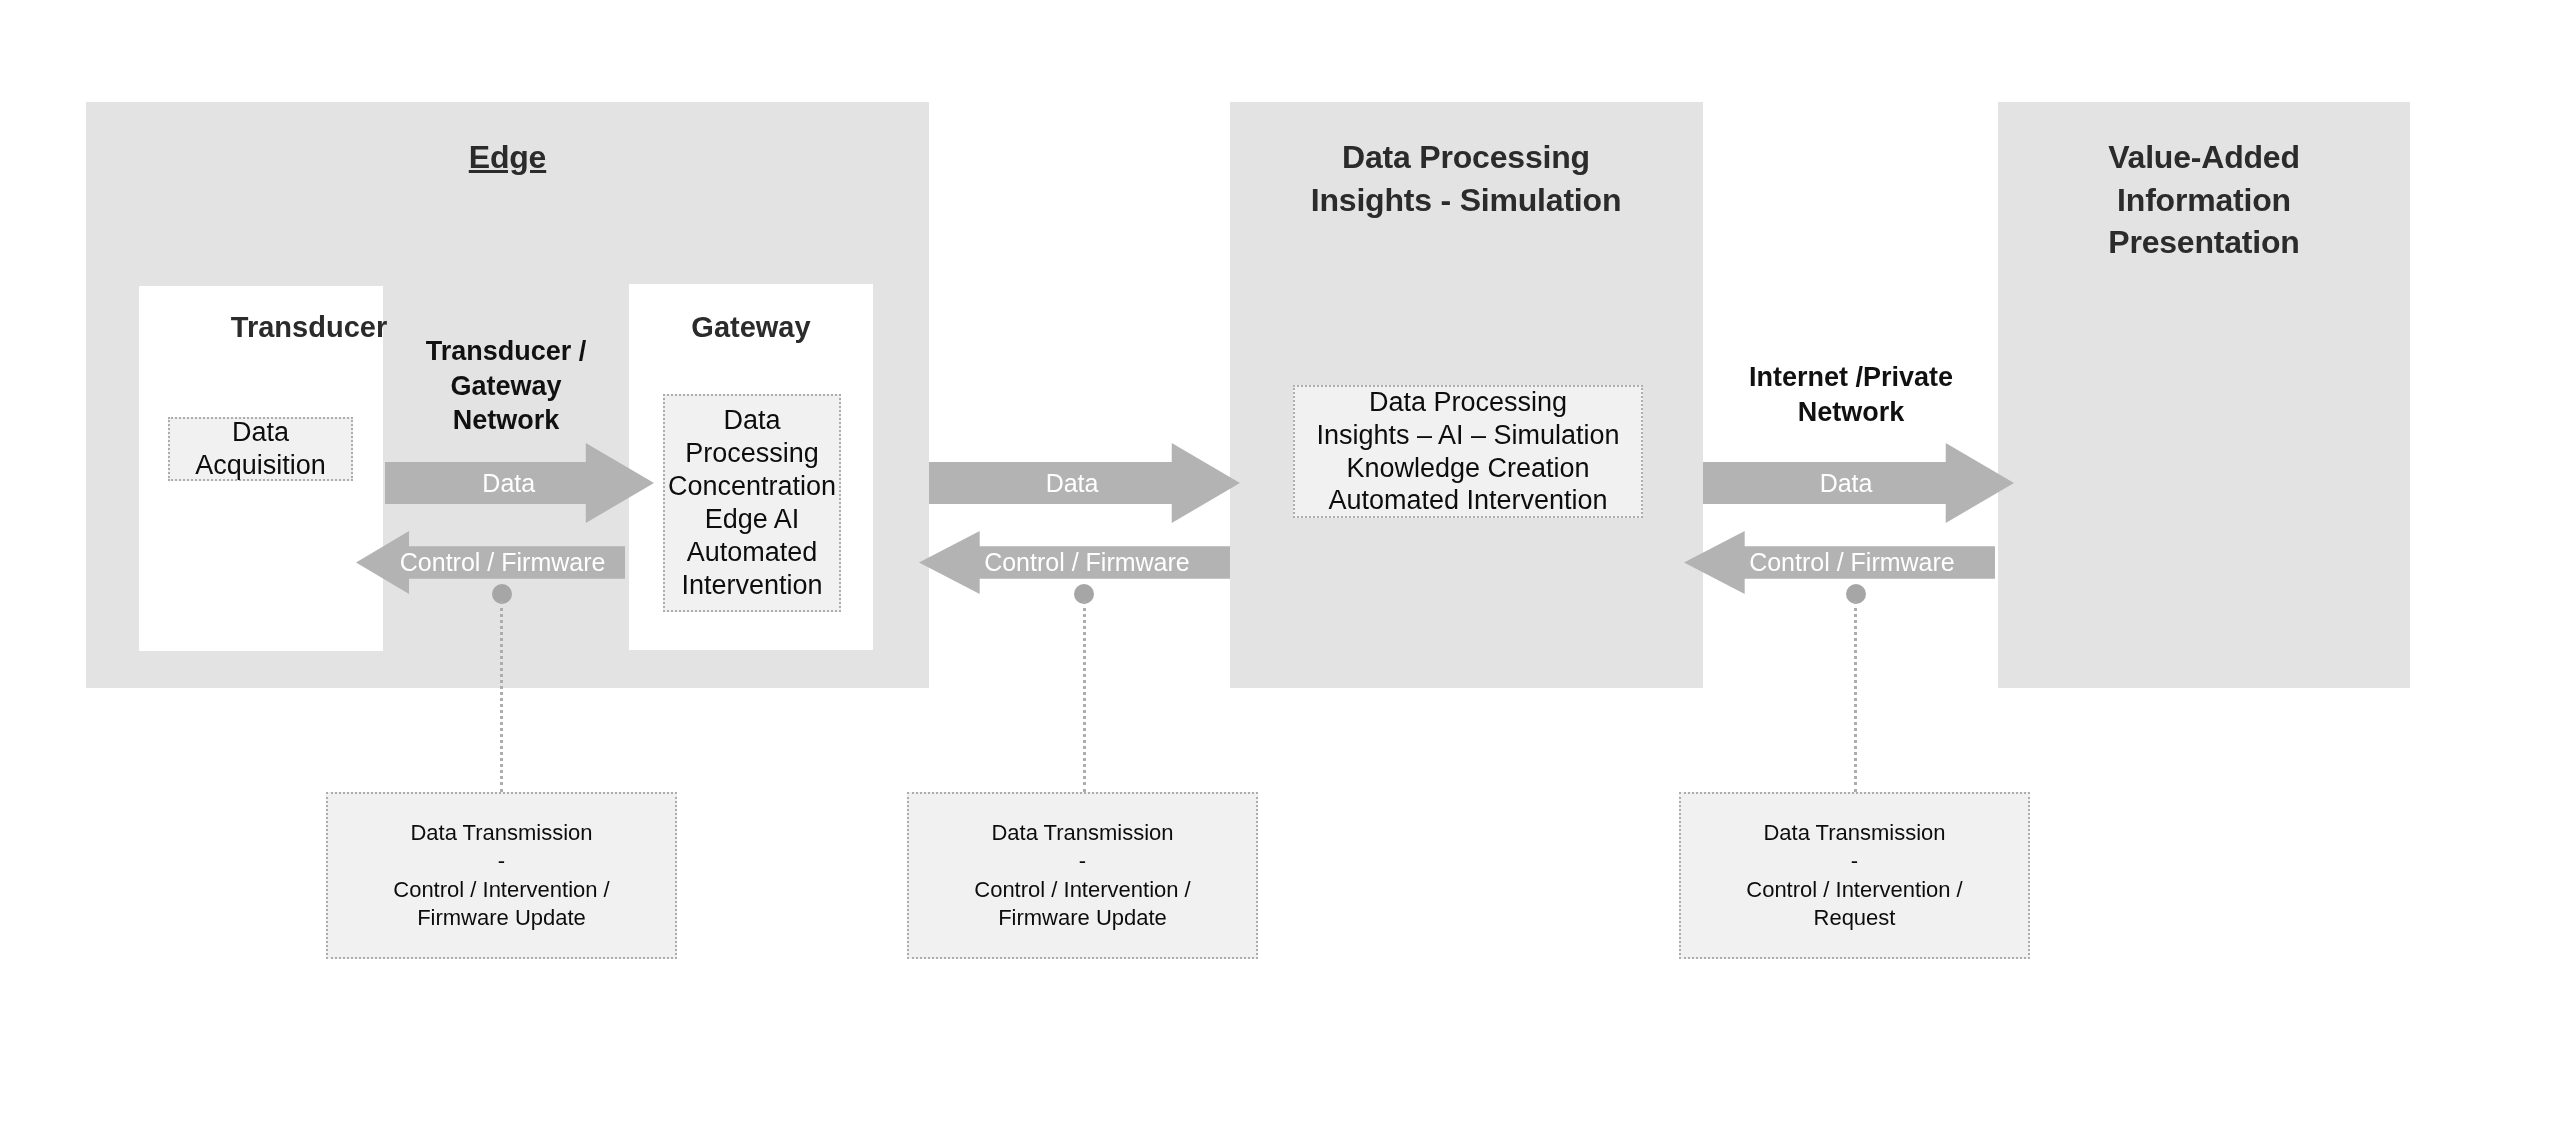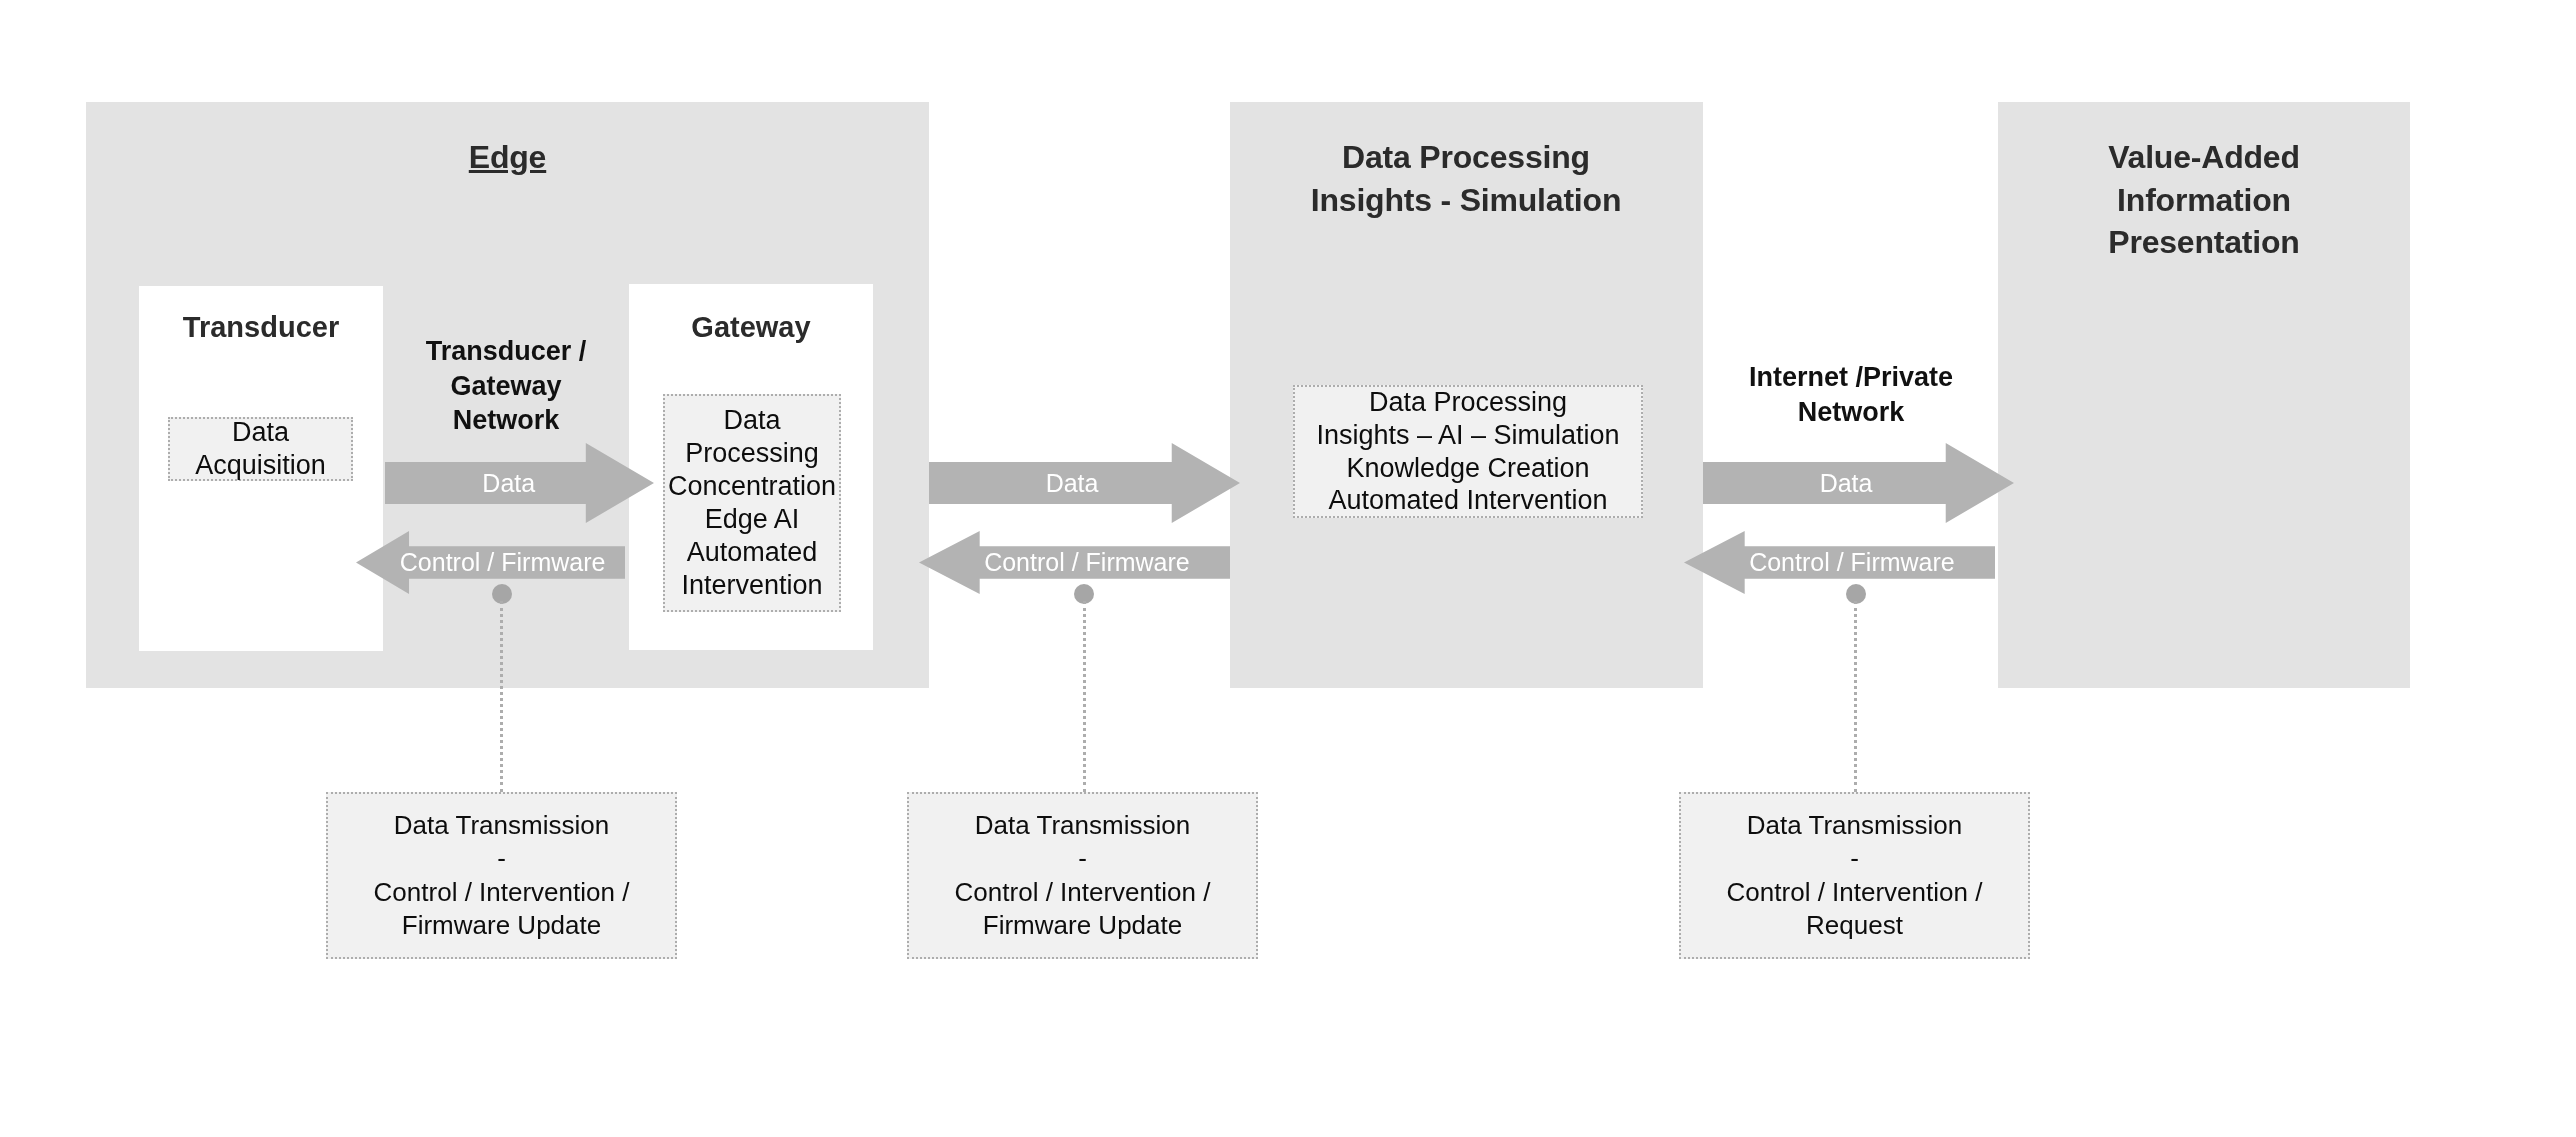--- a/index.html
+++ b/index.html
@@ -104,35 +104,35 @@
   .callout{
     position:absolute;
     background:#F1F1F1;
     border:2.3px dotted #ADADAD;
     box-sizing:border-box;
     display:flex;align-items:center;justify-content:center;
   }
   .callout .txt{
     text-align:center;
     color:#0D0D0D;
-    font-size:26px;
+    font-size:22px;
     line-height:1.28;
     white-space:pre-line;
   }
 </style>
 </head>
 <body>
 
 <div class="stage">
 
   <div class="zone" style="left:86px;top:102px;width:843px;height:586px;"></div>
   <div class="zone-title" style="left:86px;top:136px;width:843px;text-decoration:underline;">Edge</div>
 
   <div class="card" style="left:139px;top:286px;width:244px;height:365px;"></div>
-  <div class="card-title" style="left:139px;top:309px;width:244px;">Transducer</div>
+  <div class="card-title" style="left:139px;top:309px;width:244px;padding-left:48px;">Transducer</div>
   <div class="dotbox" style="left:168px;top:417px;width:185px;height:64px;">
     <div class="txt">Data
 Acquisition</div>
   </div>
 
   <div class="card" style="left:629px;top:284px;width:244px;height:366px;"></div>
   <div class="card-title" style="left:629px;top:309px;width:244px;">Gateway</div>
   <div class="dotbox" style="left:663px;top:394px;width:178px;height:218px;">
     <div class="txt">Data
 Processing

